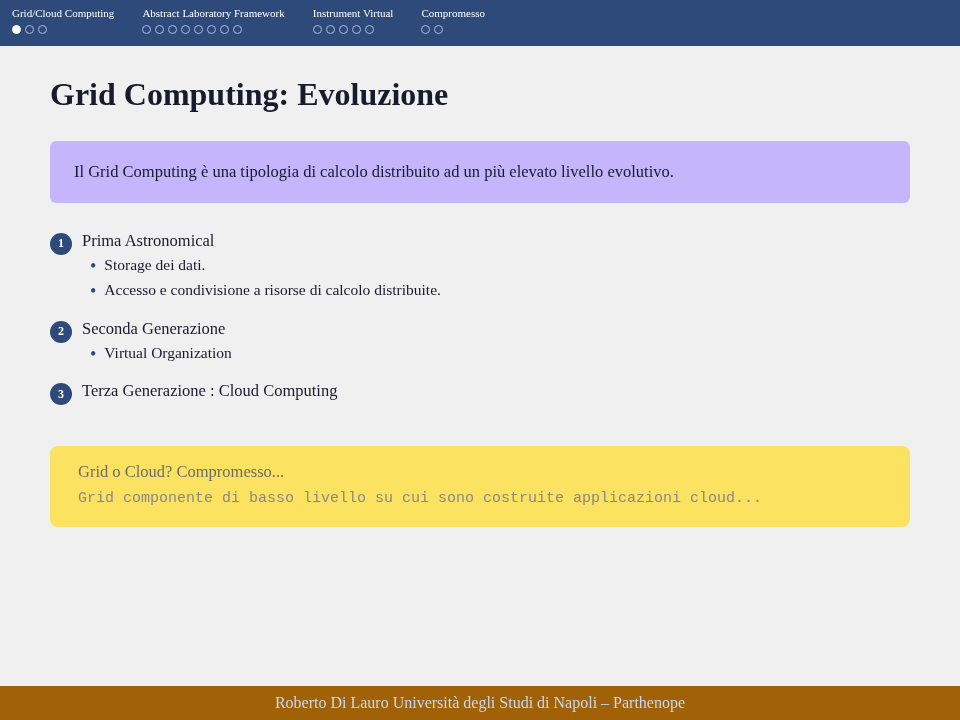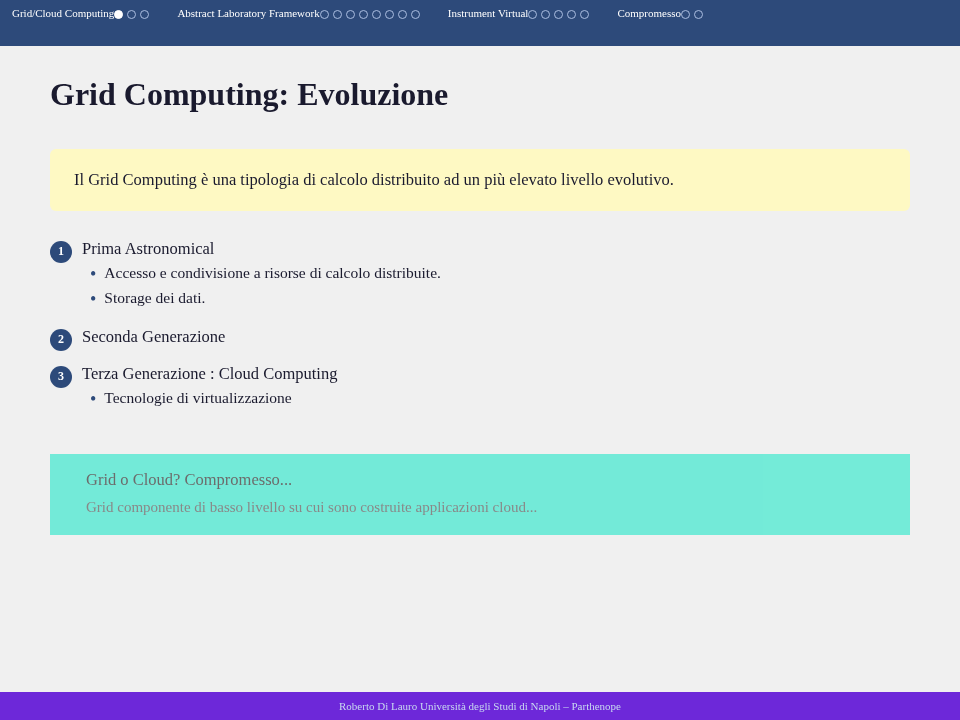--- a/index.html
+++ b/index.html
@@ -24,21 +24,21 @@
       color: #ffffff;
       display: flex;
       align-items: flex-start;
       padding: 6px 12px 8px 12px;
       gap: 0;
       min-height: 46px;
     }
 
     .nav-item {
       display: flex;
-      flex-direction: row;
+      flex-direction: column;
       align-items: flex-start;
       margin-right: 28px;
       color: #ffffff;
     }
 
     .nav-item-label {
       font-size: 11px;
       font-weight: normal;
       white-space: nowrap;
       line-height: 1.4;
@@ -70,27 +70,27 @@
       padding: 30px 50px 20px 50px;
       display: flex;
       flex-direction: column;
     }
 
     
     .page-title {
       font-size: 32px;
       font-weight: bold;
       color: #1a1a2e;
-      margin-bottom: 36px;
+      margin-bottom: 28px;
       font-family: Georgia, serif;
     }
 
     
     .intro-box {
-      background: #fef9c3;
+      background: #c4b5fd;
       border-radius: 6px;
       padding: 18px 24px;
       margin-bottom: 28px;
     }
 
     .intro-text {
       font-size: 16.5px;
       color: #1a1a2e;
       line-height: 1.55;
       font-family: Georgia, serif;
@@ -153,48 +153,48 @@
       content: "•";
       color: #2d4a7a;
       font-size: 18px;
       margin-right: 8px;
       line-height: 1.2;
       flex-shrink: 0;
     }
 
     
     .preview-box {
-      background: #5eead4;
-      border-radius: 0;
-      padding: 16px 36px;
+      background: #fde047;
+      border-radius: 8px;
+      padding: 16px 28px;
       margin-bottom: 10px;
       opacity: 0.85;
     }
 
     .preview-title {
       font-size: 16.5px;
       color: #555555;
       font-family: Georgia, serif;
       margin-bottom: 6px;
     }
 
     .preview-text {
       font-size: 15px;
       color: #777777;
-      font-family: Liberation Serif, serif;
+      font-family: Liberation Mono, monospace;
       line-height: 1.5;
     }
 
     
     .footer {
-      background: #6d28d9;
+      background: #a16207;
       color: #c8d8f0;
       text-align: center;
       padding: 8px 12px;
-      font-size: 11px;
+      font-size: 16px;
       font-family: Georgia, serif;
     }
 
     .footer-text {
       white-space: nowrap;
     }
   </style>
 </head>
 <body>
 
@@ -248,37 +248,39 @@
     <p class="intro-text">Il Grid Computing è una tipologia di calcolo distribuito ad un più elevato livello evolutivo.</p>
   </div>
 
   <div class="content-list">
 
   <div class="numbered-item">
         <div class="number-badge">1</div>
         <div class="numbered-content">
           <div class="numbered-title">Prima Astronomical</div>
           <ul class="bullet-list">
+            <li>Storage dei dati.</li>
             <li>Accesso e condivisione a risorse di calcolo distribuite.</li>
-            <li>Storage dei dati.</li>
           </ul>
         </div>
       </div>
       <div class="numbered-item">
         <div class="number-badge">2</div>
         <div class="numbered-content">
           <div class="numbered-title">Seconda Generazione</div>
+          <ul class="bullet-list">
+            <li>Virtual Organization</li>
+          </ul>
         </div>
       </div>
       <div class="numbered-item">
         <div class="number-badge">3</div>
         <div class="numbered-content">
           <div class="numbered-title">Terza Generazione : Cloud Computing</div>
           <ul class="bullet-list">
-            <li>Tecnologie di virtualizzazione</li>
           </ul>
         </div>
       </div>
     </div>
 
   <div class="preview-box">
     <div class="preview-title">Grid o Cloud? Compromesso...</div>
     <div class="preview-text">Grid componente di basso livello su cui sono costruite applicazioni cloud...</div>
   </div>
 

